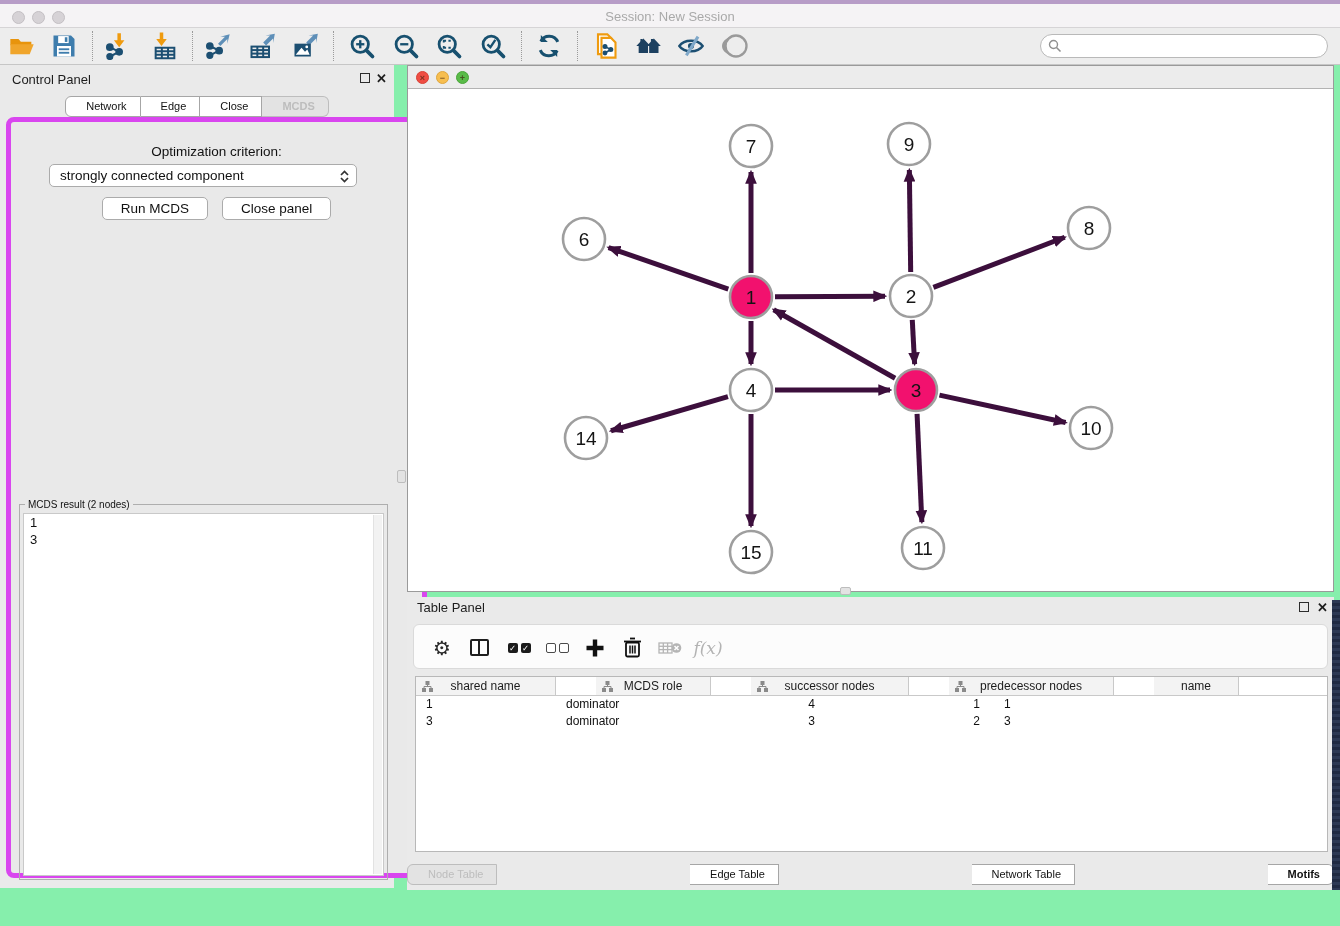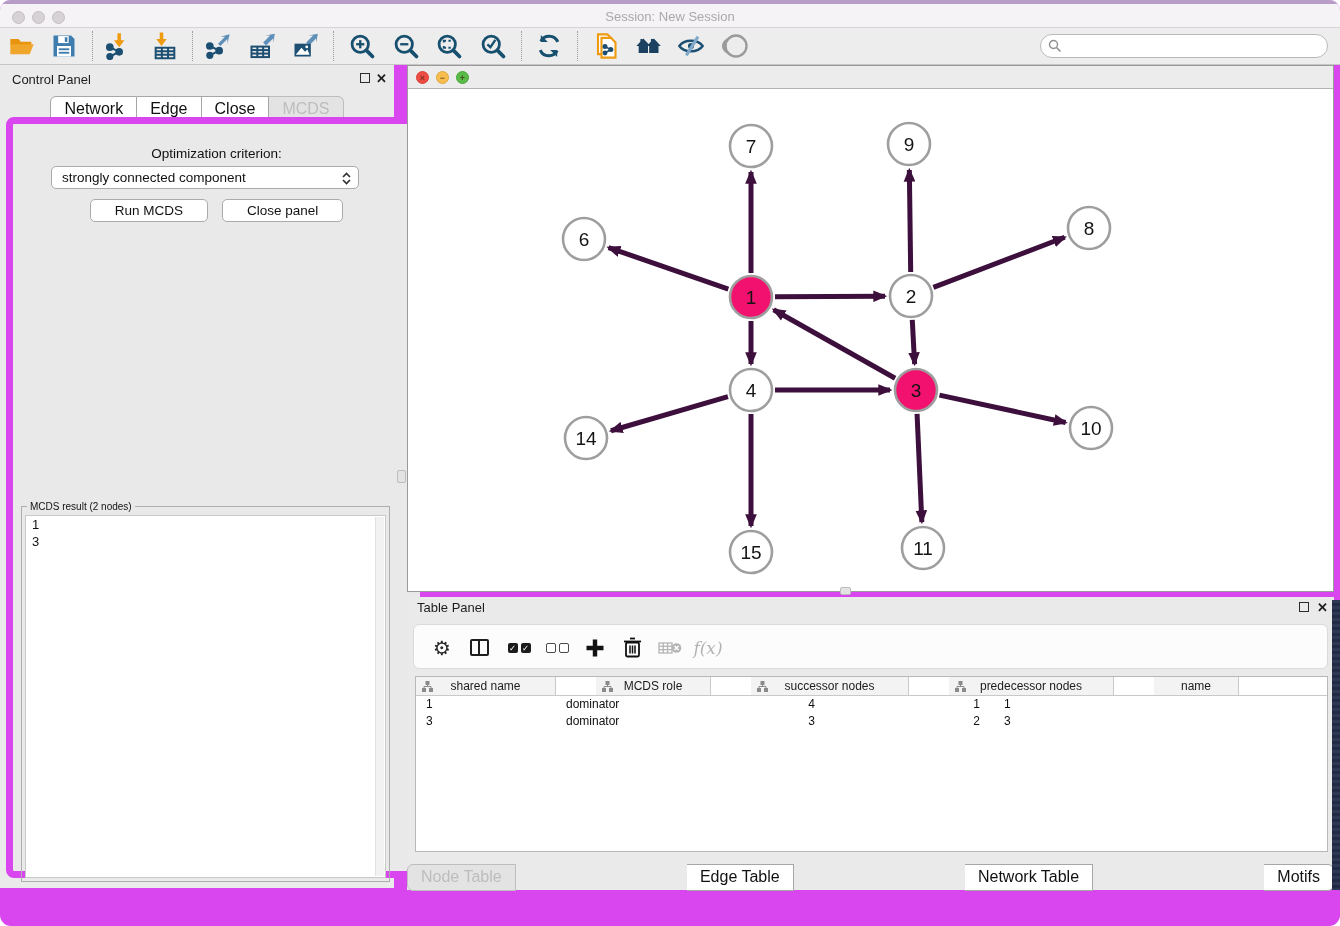--- a/index.html
+++ b/index.html
@@ -1,17 +1,17 @@
 <!DOCTYPE html>
 <html><head>
 <meta charset="utf-8">
 <style>
   * { margin:0; padding:0; box-sizing:border-box; }
   html,body { width:1340px; height:926px; font-family:"Liberation Sans", sans-serif; }
-  .app { position:relative; width:1340px; height:926px; background:#d946ef; overflow:hidden;border-radius:11px; }
+  .app { position:relative; width:1340px; height:926px; background:#86efac; overflow:hidden; }
 
   
   .titlebar { position:absolute; left:0; top:0; width:1340px; height:28px;
     background:#f5f3f5; border-top:4px solid #b79cc7; border-bottom:1px solid #d6d4d6; }
   .traffic-inactive { position:absolute; top:7px; width:13px; height:13px; border-radius:50%;
     background:#d6d2d6; border:1px solid #c3bfc3; }
   .session-title { position:absolute; top:5px; left:0; width:100%; text-align:center;
     font-size:13px; color:#a9a9a9; }
 
   
@@ -25,35 +25,35 @@
   .search-wrap .mag { position:absolute; left:7px; top:4px; width:14px; height:14px; }
   .search-wrap input { position:absolute; left:26px; top:1px; width:255px; height:20px;
     border:none; outline:none; font-size:13px; background:transparent; }
 
   
   .control-panel { position:absolute; left:0; top:65px; width:394px; height:823px; background:#eaeaea; }
   .cp-title { position:absolute; left:12px; top:7px; font-size:13px; color:#1d1d1d; }
   .win-float { position:absolute; width:10px; height:10px; border:1.6px solid #2c2c2c; background:transparent; }
   .win-close { position:absolute; font-size:13px; font-weight:700; color:#1d1d1d; line-height:12px; }
   .cp-tabs { position:absolute; left:0; top:31px; width:100%; display:flex; justify-content:center; }
-  .tab { font-size:16px; color:#111; background:#fff; border:1px solid #a6a6a6; border-left:none;
-    padding:3px 13px 4px 13px; cursor:default; }
+  .tab { font-size:11px; color:#111; background:#fff; border:1px solid #a6a6a6; border-left:none;
+    padding:3px 13px 4px 20px; cursor:default; }
   .tab.first { border-left:1px solid #a6a6a6; border-radius:6px 0 0 6px; }
-  .tab.last { border-radius:0 6px 6px 0; }
+  .tab.last { border-radius:0 6px 6px 0;font-weight:bold; }
   .tab.active { background:#e3e3e3; color:#bdbdbd; border-color:#bdbdbd; }
   .cp-body { position:absolute; left:6px; top:52px; width:421px; height:761px;
-    background:#e9e9e9; border:7px solid #d946ef; border-radius:8px; }
+    background:#e9e9e9; border:5px solid #d946ef; border-radius:8px; }
   .opt-label { margin-top:22px; text-align:center; font-size:13.5px; color:#111; }
   .dropdown { position:absolute; left:38px; top:42px; width:308px; height:23px; background:#fff;
     border:1px solid #ababab; border-radius:5px; font-size:13.5px; color:#111;
     padding:3px 24px 0 10px; cursor:default; }
   .dropdown .stepper { position:absolute; right:6px; top:4px; }
   .cp-buttons { position:absolute; left:0; top:75px; width:100%; display:flex; justify-content:center; gap:14px; }
   .mac-btn { height:23px; background:#fff; border:1px solid #ababab; border-radius:5px;
-    font-size:13.5px; color:#111; padding:0 24px; cursor:default; }
+    font-size:13.5px; color:#111; padding:0 18px; cursor:default; }
   .result-fieldset { position:absolute; left:8px; top:377px; width:369px; height:381px;
     border:1px solid #aeaeae; padding:3px; background:transparent; }
   .result-fieldset legend { font-size:10px; color:#111; padding:0 3px; margin-left:2px; }
   .result-box { position:relative; width:100%; height:100%; background:#fff; border:1px solid #c9c9c9; }
   .result-line { font-size:13px; color:#111; padding:1px 0 0 6px; line-height:16px; }
   .result-scroll { position:absolute; right:1px; top:1px; bottom:1px; width:9px;
     background:#f2f2f2; border-left:1px solid #e2e2e2; }
 
   
   .vgrip { position:absolute; left:397px; top:470px; width:9px; height:13px;

